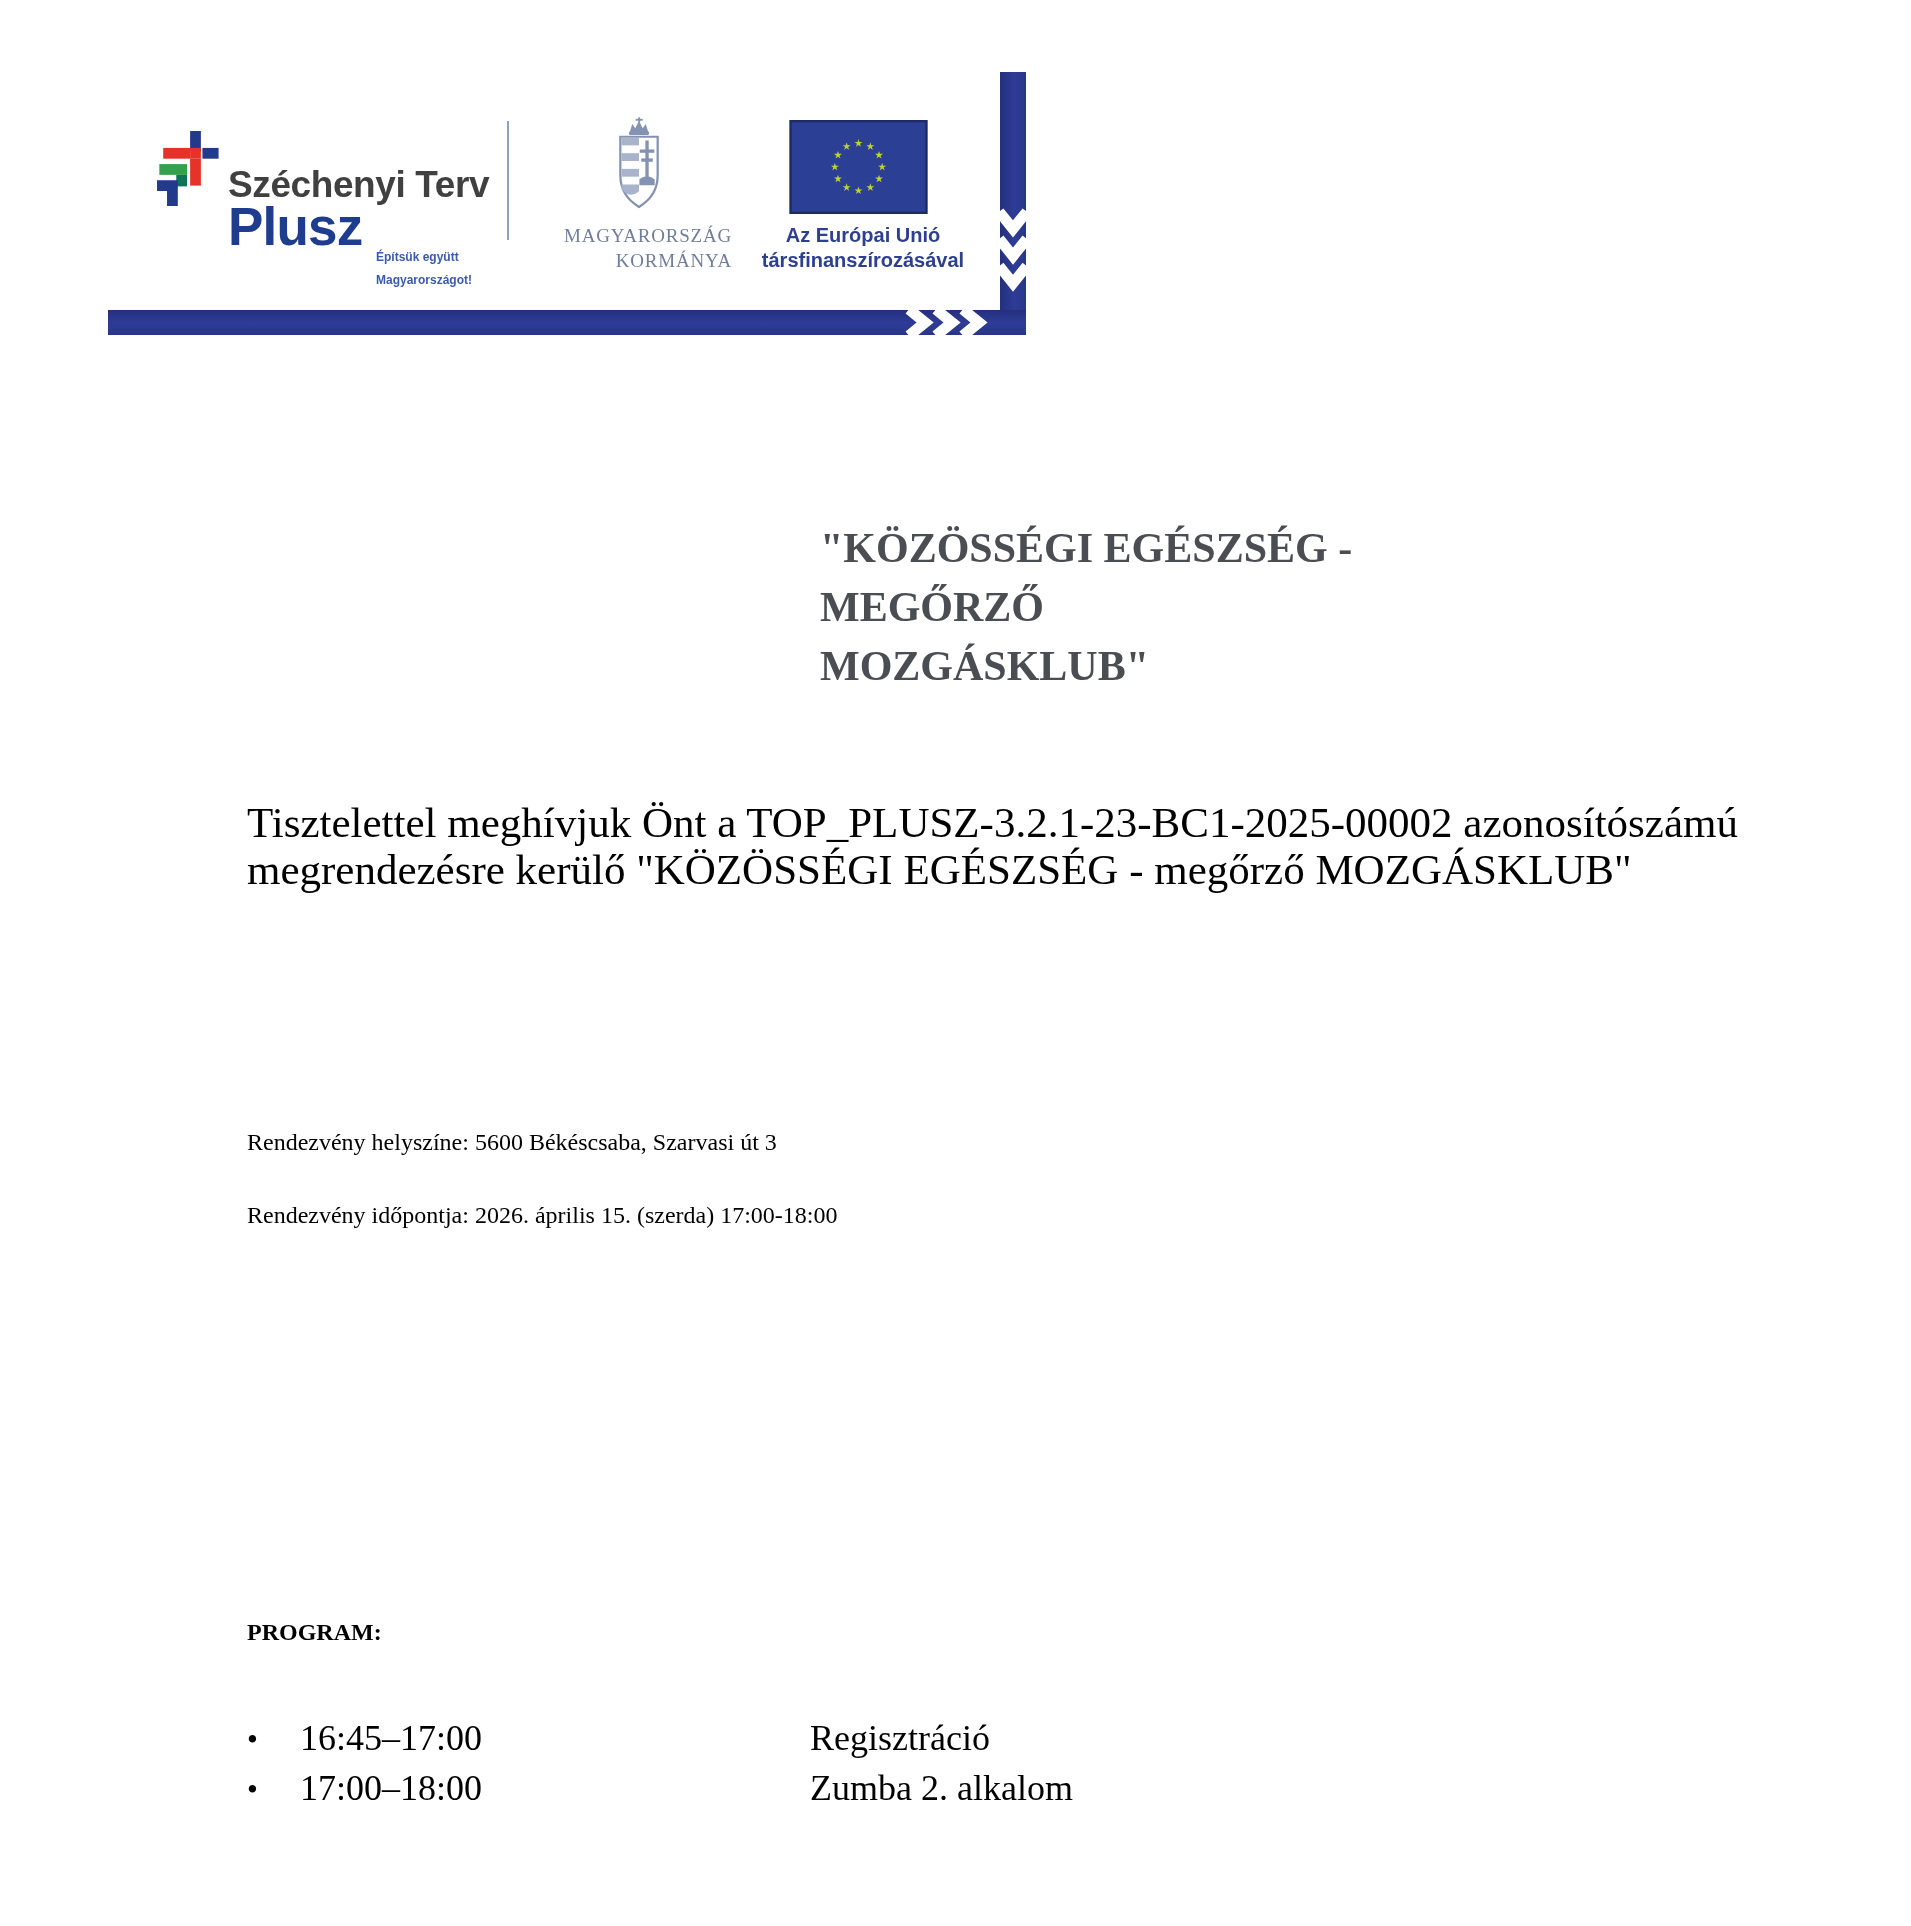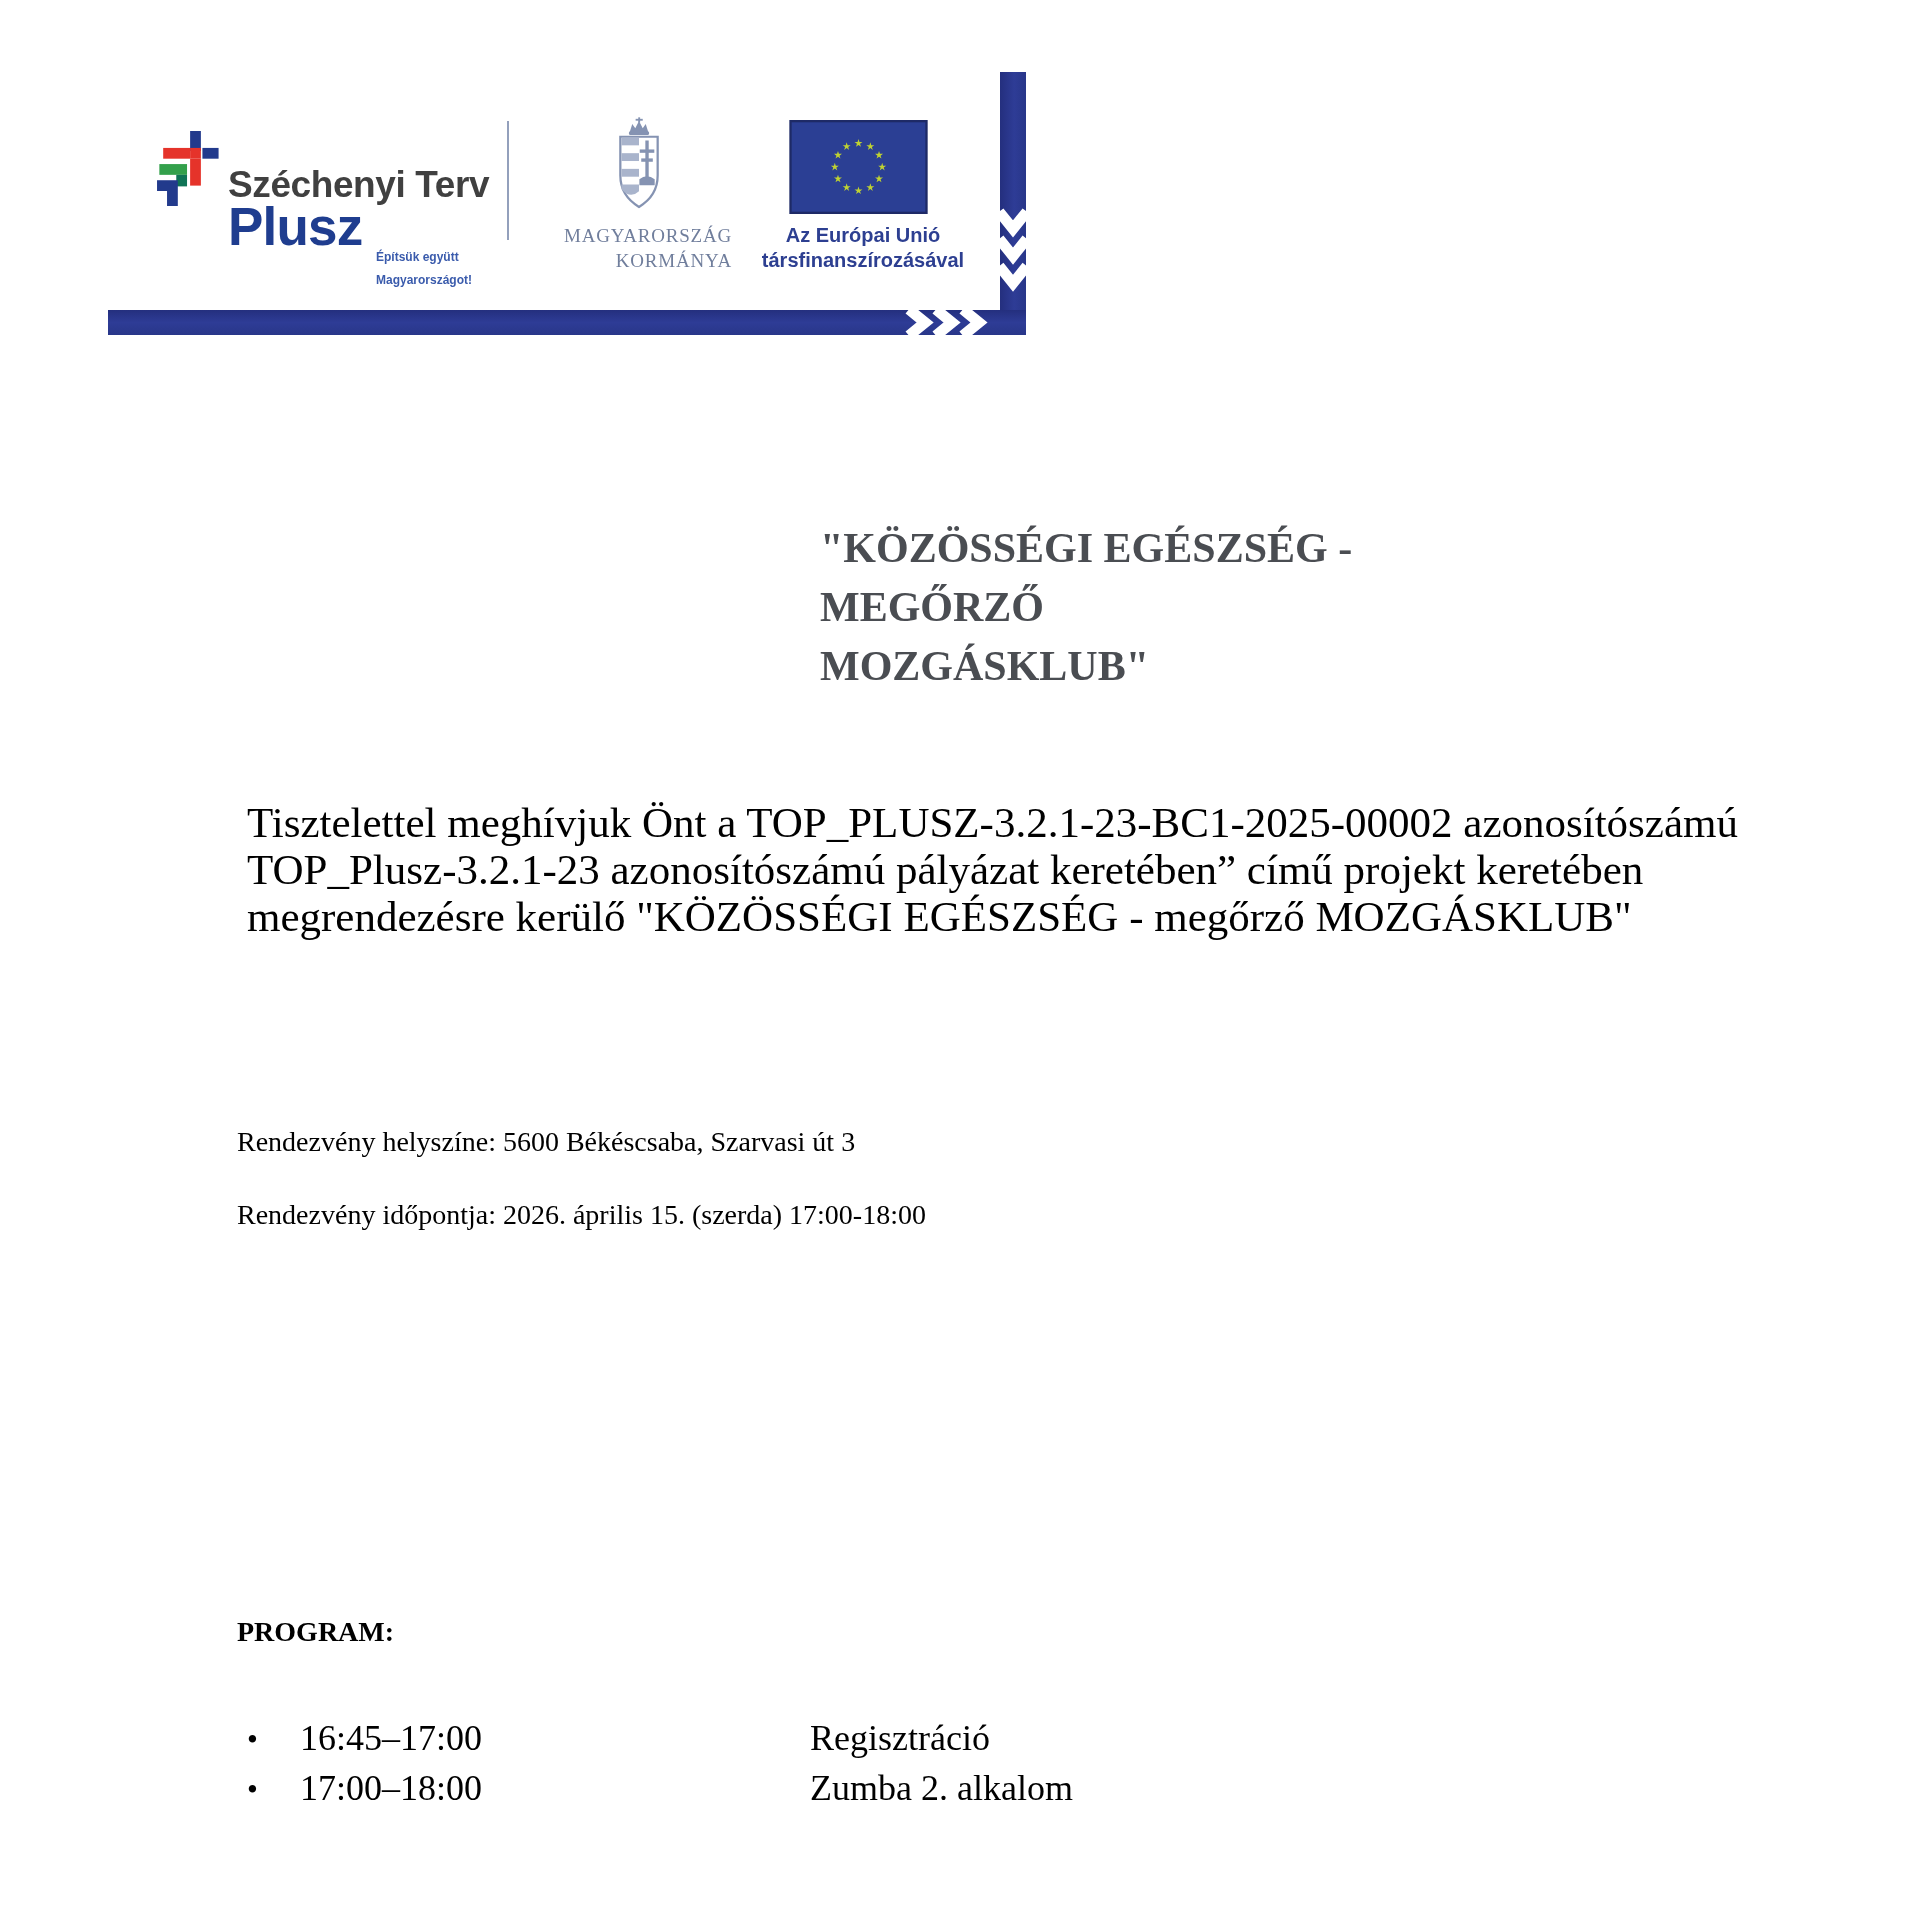--- a/index.html
+++ b/index.html
@@ -62,22 +62,22 @@
   }
 
   
   .para{
     position:absolute;left:247px;top:799px;width:1240px;
     font-size:43px;line-height:47px;
   }
   .jline{text-align:justify;text-align-last:justify;}
   .pline{white-space:nowrap;}
   .bodyline{
-    position:absolute;left:237px;
-    font-size:28px;line-height:46px;white-space:nowrap;
+    position:absolute;left:247px;
+    font-size:24px;line-height:46px;white-space:nowrap;
   }
   .venue{top:1119px;}
   .datetime{top:1192px;}
   .program-heading{top:1609px;font-weight:bold;}
   .bullet-row{
     position:absolute;left:247px;width:1271px;
     font-size:36px;line-height:46px;white-space:nowrap;
   }
   .bullet-row .dot{display:inline-block;width:53px;font-size:31px;}
   .bullet-row .time{display:inline-block;width:510px;}
@@ -181,21 +181,20 @@
   </div>
 
 
   <div class="event-title">
     <div>"KÖZÖSSÉGI EGÉSZSÉG - MEGŐRZŐ</div>
     <div>MOZGÁSKLUB"</div>
   </div>
 
   <div class="para">
     <div class="jline pline">Tisztelettel meghívjuk Önt a TOP_PLUSZ-3.2.1-23-BC1-2025-00002 azonosítószámú</div>
-    <div class="jline pline">TOP_Plusz-3.2.1-23 azonosítószámú pályázat keretében” című projekt keretében</div>
     <div class="jline pline">megrendezésre kerülő "KÖZÖSSÉGI EGÉSZSÉG - megőrző MOZGÁSKLUB"</div>
   </div>
 
   <div class="bodyline venue">Rendezvény helyszíne: 5600 Békéscsaba, Szarvasi út 3</div>
   <div class="bodyline datetime">Rendezvény időpontja: 2026. április 15. (szerda) 17:00-18:00</div>
 
   <div class="bodyline program-heading">PROGRAM:</div>
 
   <div class="bullet-row" style="top:1715px;">
     <span class="dot">•</span><span class="time">16:45–17:00</span><span class="label">Regisztráció</span>

